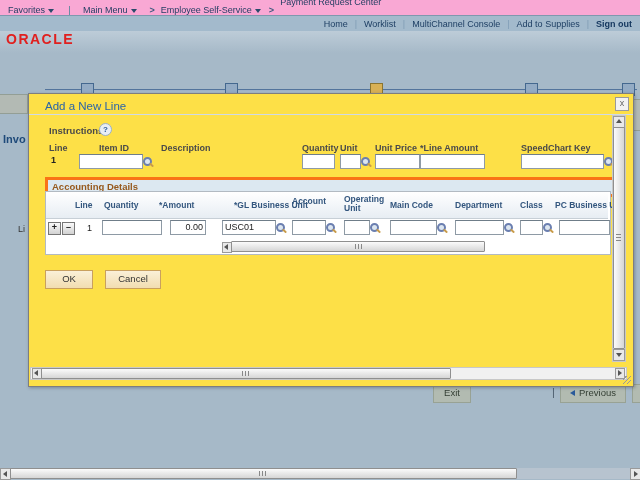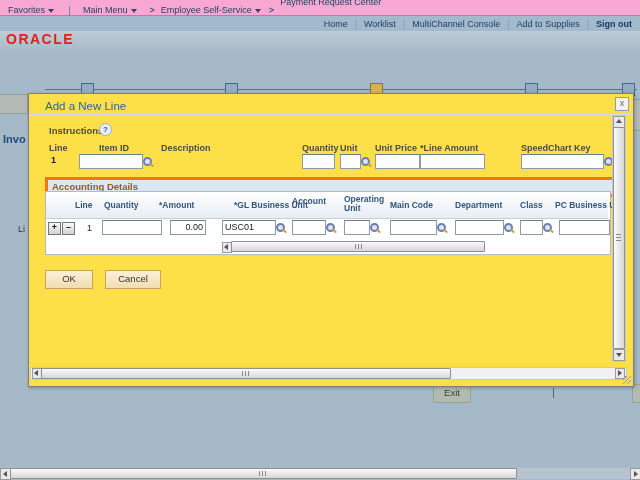--- a/index.html
+++ b/index.html
@@ -129,20 +129,23 @@
   <div class="abs stepsq" style="left:525px;"></div>
   <div class="abs stepsq" style="left:622px;"></div>
 
   <div class="abs fragtab"></div>
   <div class="abs fragright"></div>
   <div class="abs fragheading">Invo</div>
   <div class="abs fraglabel">Li</div>
 
   <div class="abs dimbtn" style="left:433px;width:36px;">Exit</div>
   <div class="abs footsep">|</div>
+  <div class="abs dimbtn" style="left:560px;width:64px;">
+    <span class="prevtri"></span><span>Previous</span>
+  </div>
   <div class="abs fragbtnright"></div>
 
   <div class="abs modal">
     <div class="abs mtitle">Add a New Line</div>
     <div class="abs mclose">x</div>
     <div class="abs msep"></div>
 
     <div class="abs lbl" style="left:20px;top:31px;font-size:9.5px;">Instructions</div>
     <div class="abs help" style="left:70px;top:29px;">?</div>
 

